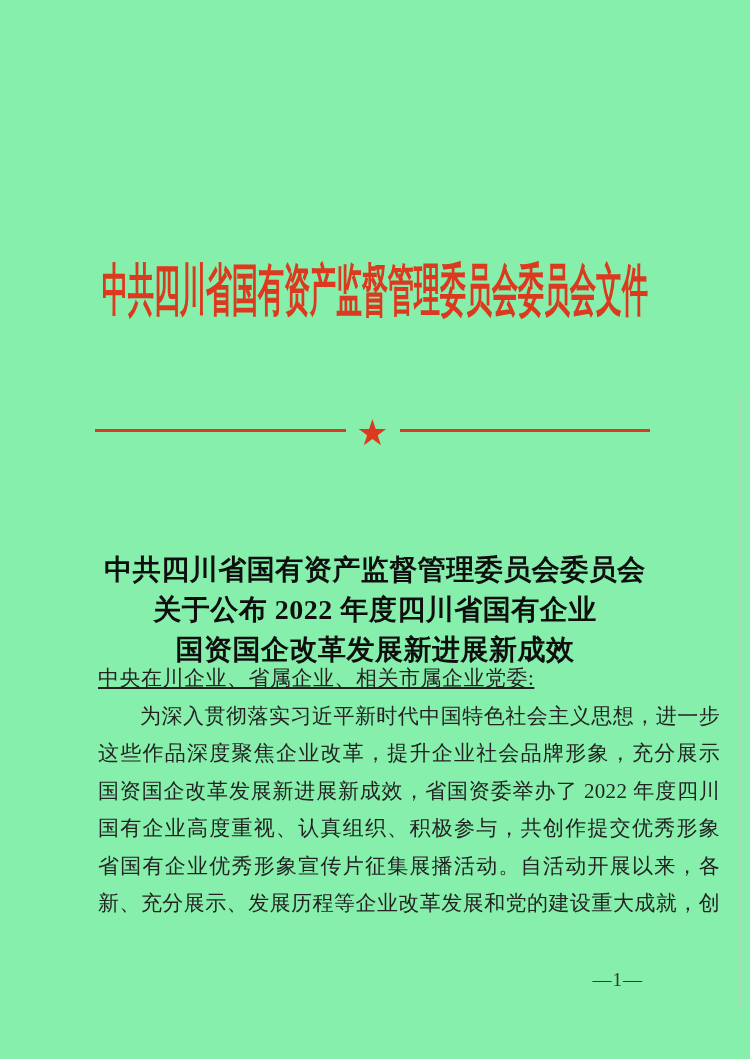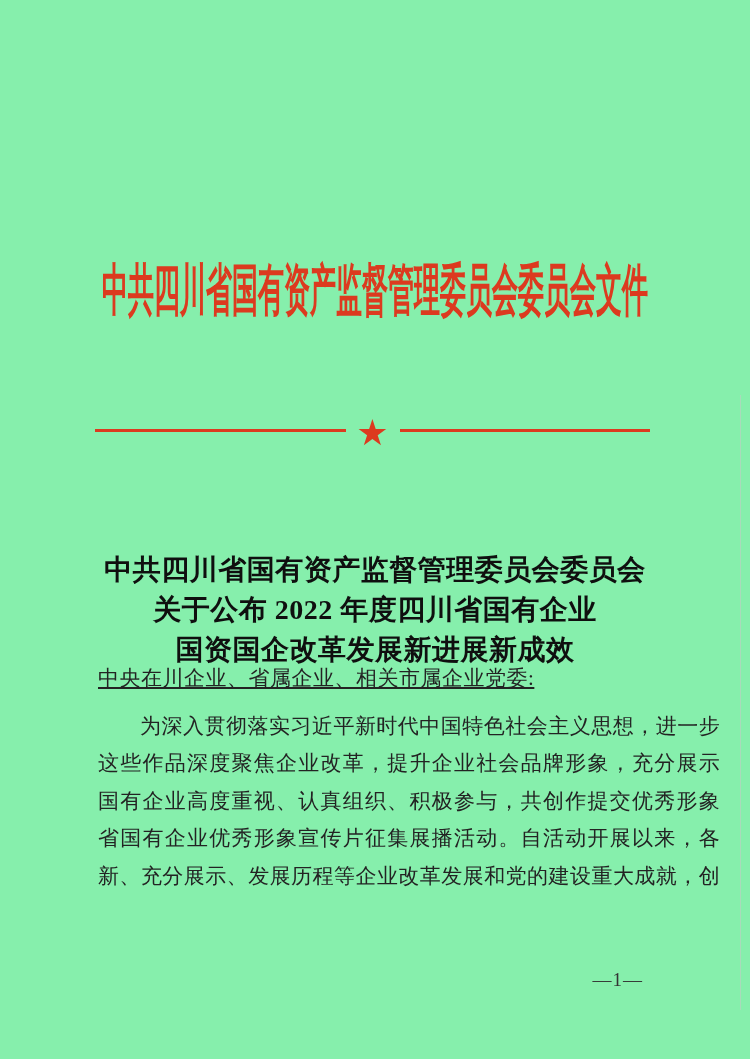--- a/index.html
+++ b/index.html
@@ -89,21 +89,20 @@
     letter-spacing:0.5px;
     text-decoration:underline;
   }
   .body-block .line{
     text-align:justify;
     text-align-last:justify;
     letter-spacing:0.3px;
   }
   .body-block .indent{
     text-indent:42px;
-    margin-top:10px;
   }
   
   .page-number{
     position:absolute;
     top:969px; right:107px;
     font-size:19px;
     letter-spacing:1px;
     color:#333333;
   }
   
@@ -134,20 +133,21 @@
   <div class="doc-title">
     <div>中共四川省国有资产监督管理委员会委员会</div>
     <div>关于公布 2022 年度四川省国有企业</div>
     <div>国资国企改革发展新进展新成效</div>
   </div>
 
   <div class="body-block">
     <div class="salutation">中央在川企业、省属企业、相关市属企业党委:</div>
     <div class="line indent">为深入贯彻落实习近平新时代中国特色社会主义思想，进一步</div>
     <div class="line">这些作品深度聚焦企业改革，提升企业社会品牌形象，充分展示</div>
+    <div class="line">国资国企改革发展新进展新成效，省国资委举办了 2022 年度四川</div>
     <div class="line">国有企业高度重视、认真组织、积极参与，共创作提交优秀形象</div>
     <div class="line">省国有企业优秀形象宣传片征集展播活动。自活动开展以来，各</div>
     <div class="line">新、充分展示、发展历程等企业改革发展和党的建设重大成就，创</div>
   </div>
 
   <div class="page-number">—1—</div>
 
   <div class="scan-line"></div>
 
 </div>

